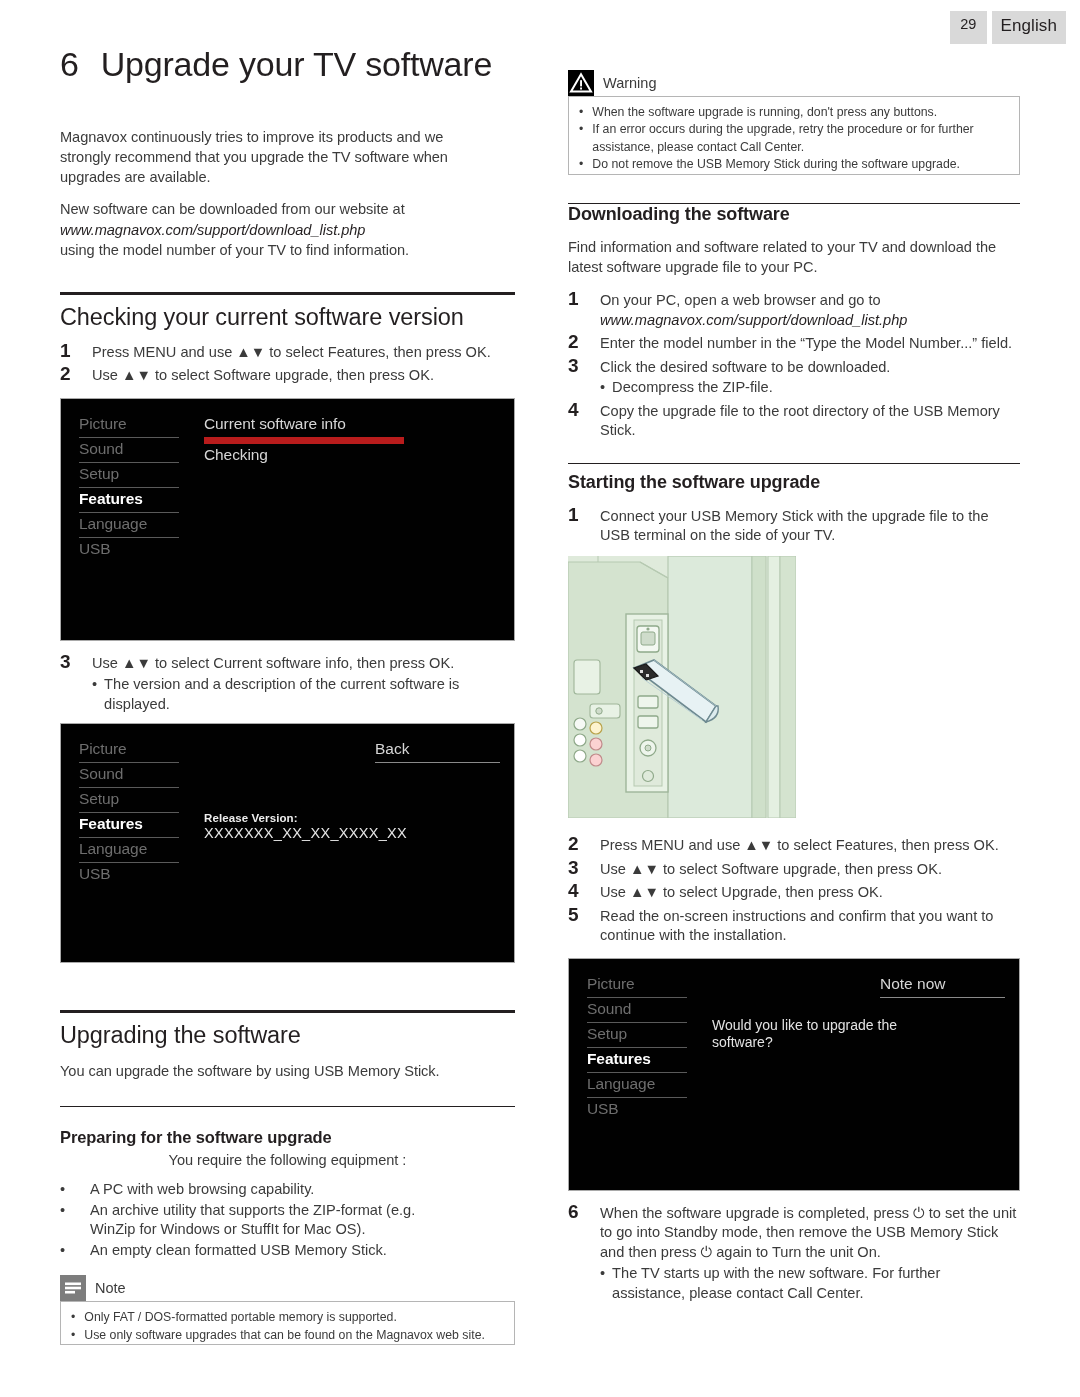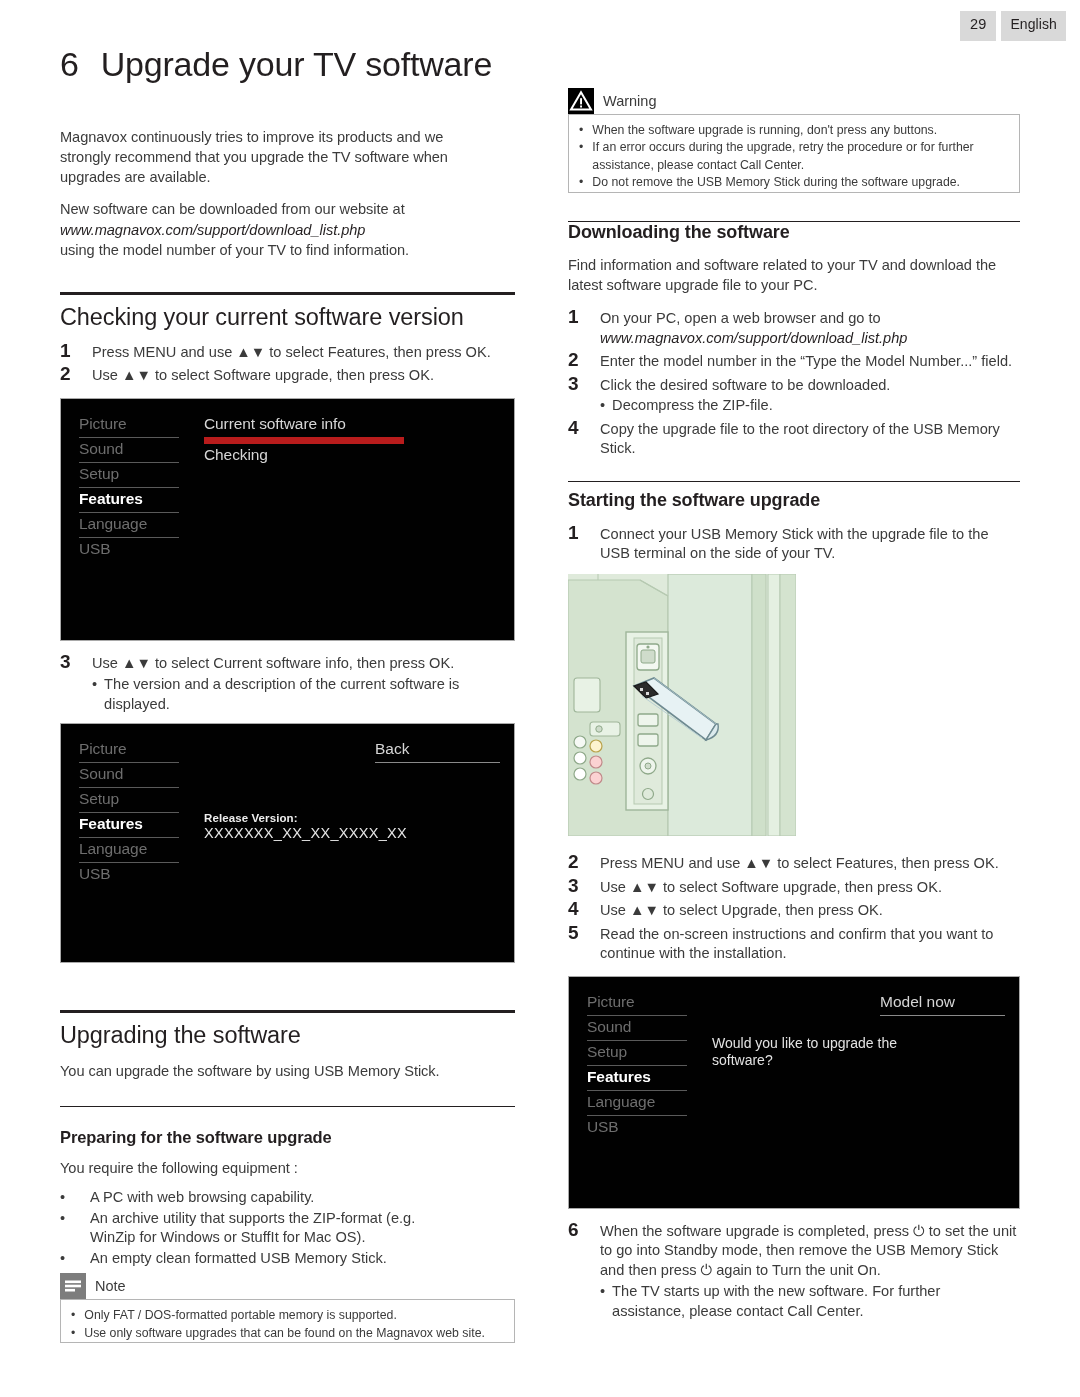--- a/index.html
+++ b/index.html
@@ -12,21 +12,21 @@
   }
   .page { position: relative; width: 1080px; height: 1397px; }
 
   
   .badges {
     position: absolute; top: 11px; right: 14px;
     display: flex; gap: 5px; align-items: stretch;
   }
   .badge {
     background: #d9d9d9; color: #231f20;
-    font-size: 14px; line-height: 1;
+    font-size: 17px; line-height: 1;
     padding: 6px 9px 10px 9px;
     letter-spacing: .1px;
   }
   .badge.num { padding: 6px 10px 7px 10px; font-size: 14.5px; }
 
   
   .col-left  { position: absolute; left: 60px;  top: 0;  width: 455px; }
   .col-right { position: absolute; left: 568px; top: 0;  width: 452px; }
 
   
@@ -208,38 +208,38 @@
         </div>
       </div>
     </div>
 
     <div class="rule-thick" style="margin-top:47px;"></div>
     <h2 class="section" style="margin-top:9px;">Upgrading the software</h2>
     <p class="body" style="margin-top:12px;">You can upgrade the software by using USB Memory Stick.</p>
 
     <div class="rule-thin" style="margin-top:24px;"></div>
     <h3 class="subsection" style="margin-top:21px;">Preparing for the software upgrade</h3>
-    <p class="body" style="margin-top:11px;">You require the following equipment :</p>
+    <p class="body" style="margin-top:3px;text-align:center;">You require the following equipment :</p>
 
     <ul class="bullets" style="margin-top:10px; width:400px;">
       <li>
           <span class="bul">•</span>
           <span>A PC with web browsing capability.</span>
         </li>
       <li>
           <span class="bul">•</span>
           <span>An archive utility that supports the ZIP-format (e.g. WinZip for Windows or StuffIt for Mac OS).</span>
         </li>
       <li>
           <span class="bul">•</span>
           <span>An empty clean formatted USB Memory Stick.</span>
         </li>
     </ul>
 
-    <div style="margin-top:4px;">
+    <div style="margin-top:14px;">
       <div class="callout-head">
         <span class="callout-icon note">
           <svg width="26" height="26" viewBox="0 0 26 26" aria-hidden="true">
             <rect x="5" y="7.5" width="16" height="2.6" fill="#ffffff"></rect>
             <rect x="5" y="11.7" width="16" height="2.6" fill="#ffffff"></rect>
             <rect x="5" y="15.9" width="10" height="2.6" fill="#ffffff"></rect>
           </svg>
         </span>
         <span class="callout-title">Note</span>
       </div>
@@ -251,21 +251,21 @@
           <li>
               <span>Use only software upgrades that can be found on the Magnavox web site.</span>
             </li>
         </ul>
       </div>
     </div>
   </div>
 
   <div class="col-right">
 
-    <div style="margin-top:88px;">
+    <div style="margin-top:70px;">
       <div class="callout-head">
         <span class="callout-icon warn">
           <svg width="26" height="26" viewBox="0 0 26 26" aria-hidden="true">
             <path d="M13 4.2 L23 21.5 L3 21.5 Z" fill="none" stroke="#ffffff" stroke-width="2"></path>
             <rect x="12.1" y="10.2" width="1.9" height="6.2" fill="#ffffff"></rect>
             <rect x="12.1" y="17.5" width="1.9" height="2.0" fill="#ffffff"></rect>
           </svg>
         </span>
         <span class="callout-title">Warning</span>
       </div>
@@ -399,21 +399,21 @@
     <div class="osd" style="height:233px; margin-top:12px; width:452px;">
       <div class="osd-inner">
         <div class="osd-menu">
           <div class="mi">Picture</div>
           <div class="mi">Sound</div>
           <div class="mi">Setup</div>
           <div class="mi active">Features</div>
           <div class="mi">Language</div>
           <div class="mi last">USB</div>
         </div>
-        <div class="osd-right">Model now</div>
+        <div class="osd-right">Note now</div>
         <div class="osd-msg">Would you like to upgrade the software?</div>
       </div>
     </div>
 
     <ol class="steps" style="margin-top:11px;">
       <li>
         <span class="num">6</span>
         <span class="txt" style="width:412px;">When the software upgrade is completed, press ⏻ to set the unit to go into Standby mode, then remove the USB Memory Stick and then press ⏻ again to Turn the unit On.</span>
       </li>
     </ol>

